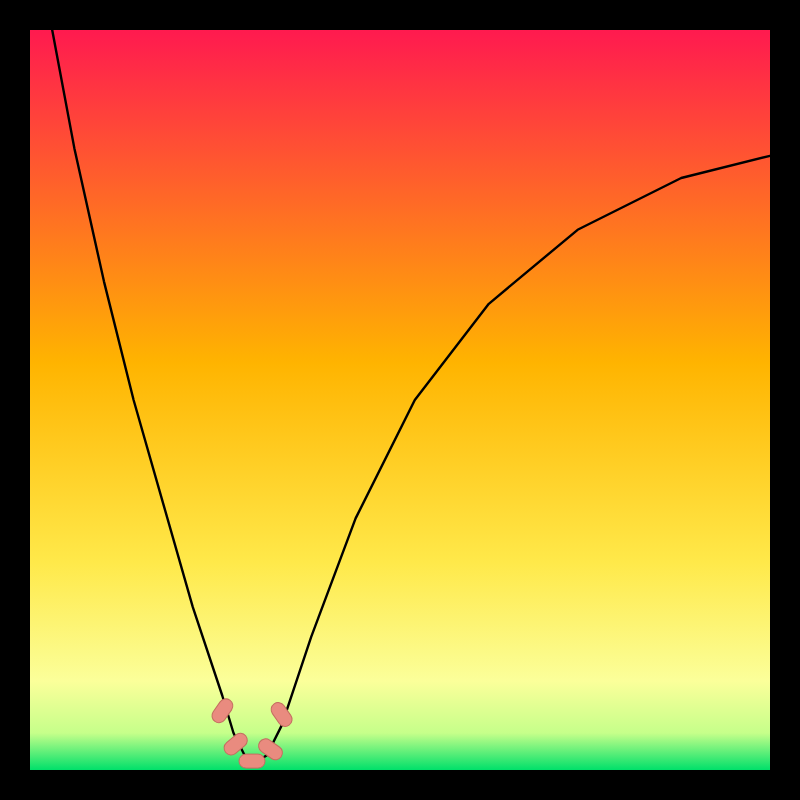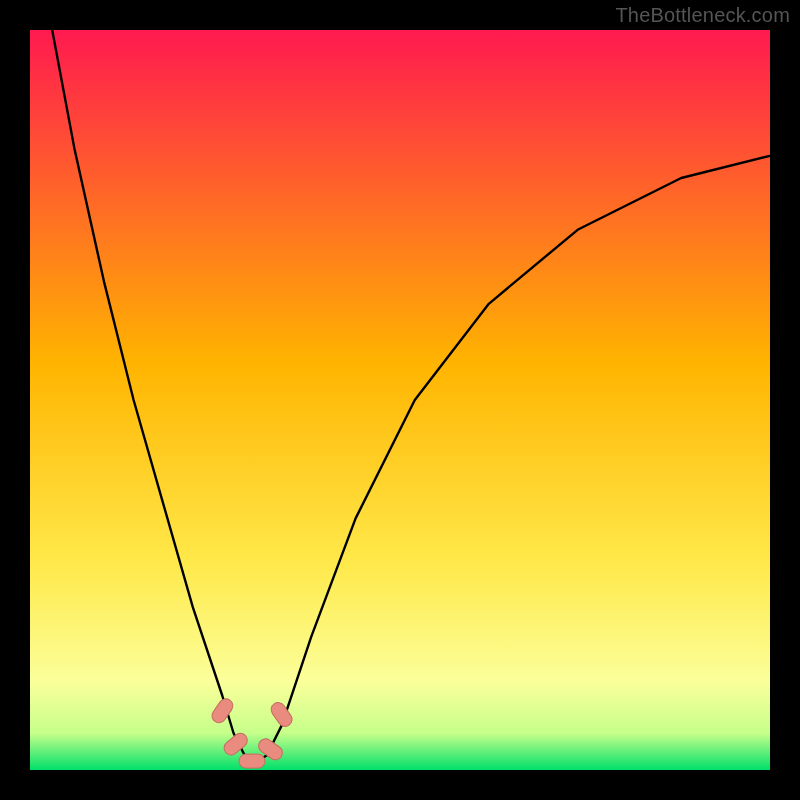--- a/index.html
+++ b/index.html
@@ -26,21 +26,20 @@
     z-index: 30;
   }
   svg {
     display: block;
   }
 </style>
 </head>
 <body>
 
 <div class="stage">
-  <div class="watermark">TheBottleneck.com</div>
   <svg id="svg-root" width="800" height="800" viewBox="0 0 800 800">
       <rect x="0" y="0" width="800" height="800" fill="#000000"></rect>
       <defs>
         <linearGradient id="bg-grad" x1="0" y1="0" x2="0" y2="1">
           <stop offset="0%" stop-color="#ff1a4f"></stop>
           <stop offset="45%" stop-color="#ffb400"></stop>
           <stop offset="72%" stop-color="#ffe94a"></stop>
           <stop offset="88%" stop-color="#fbff9a"></stop>
           <stop offset="95%" stop-color="#c6ff8a"></stop>
           <stop offset="100%" stop-color="#00e06a"></stop>

